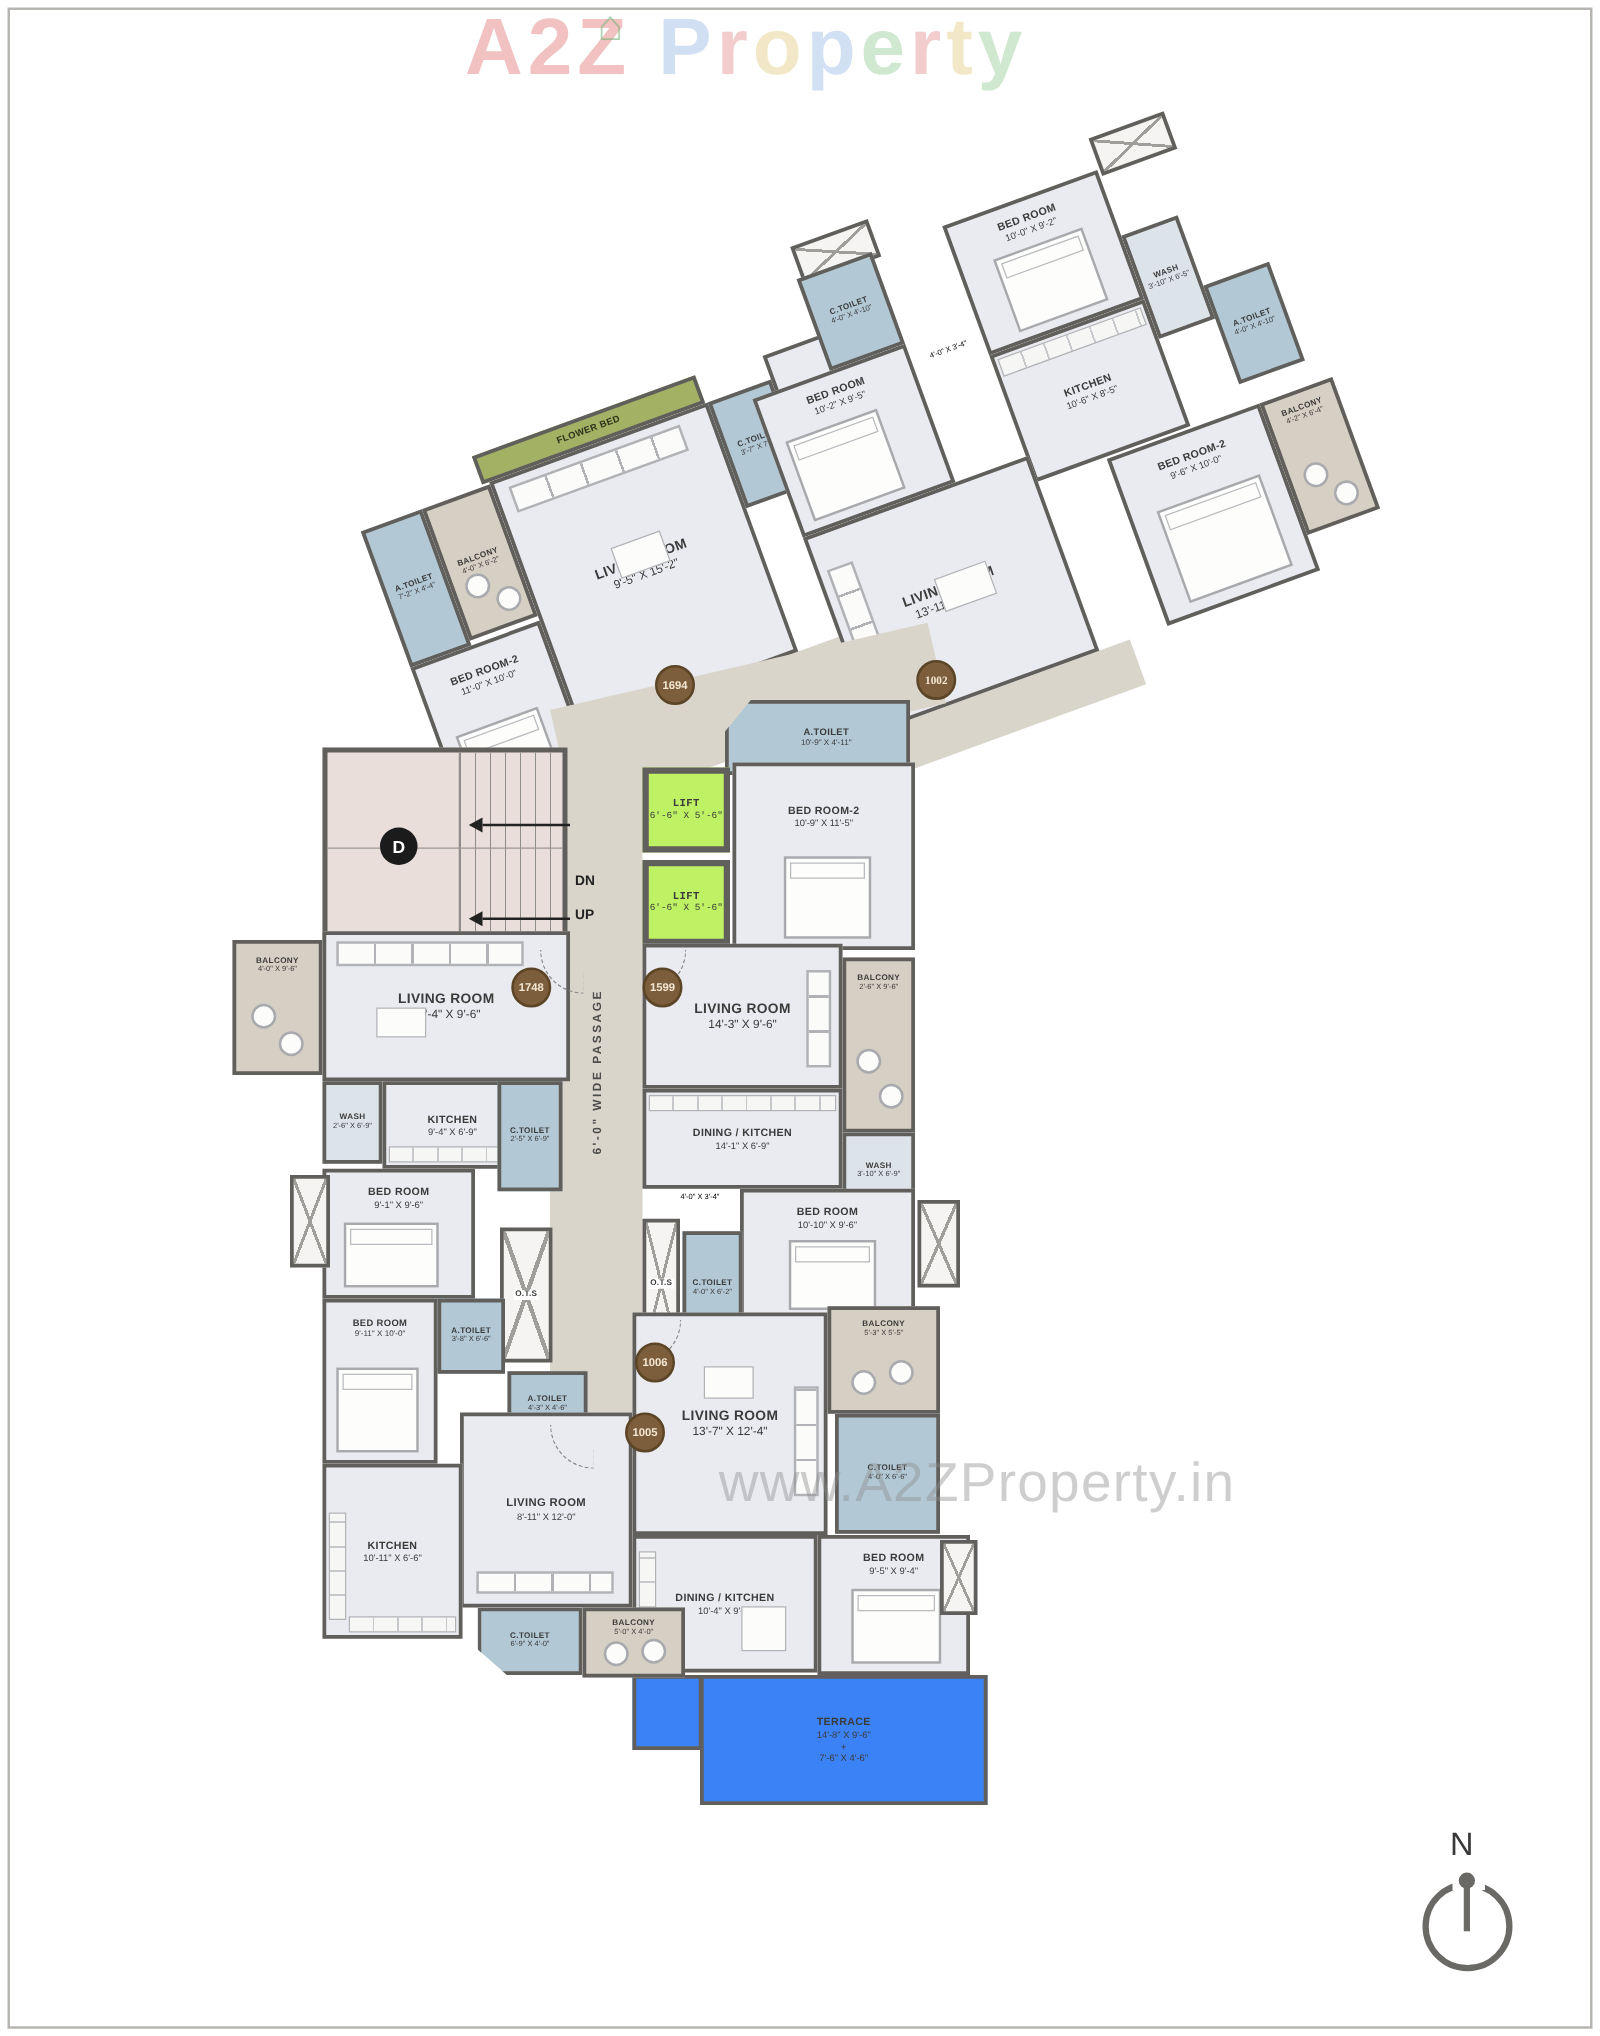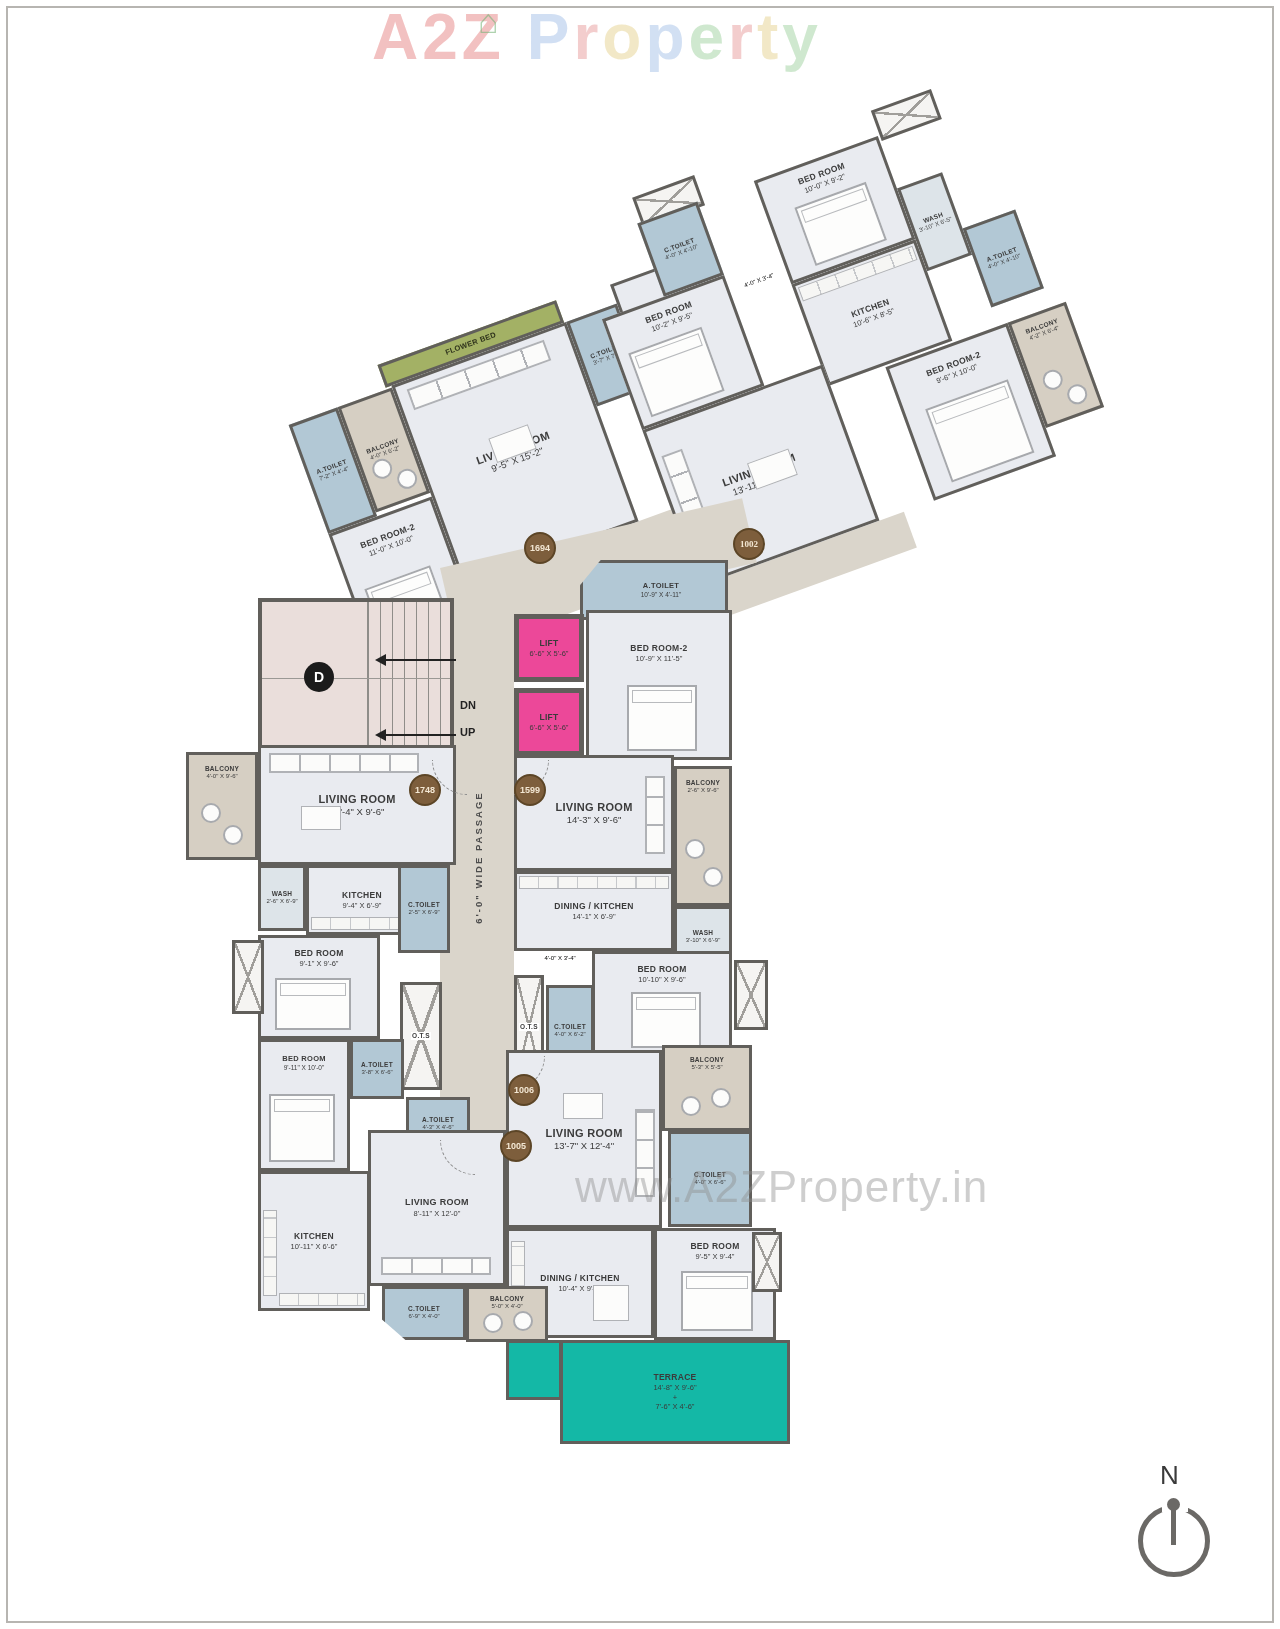--- a/index.html
+++ b/index.html
@@ -11,30 +11,30 @@
   .wm-house{position:absolute;left:478px;top:2px;font-size:34px;color:#7ab57a;opacity:.6;z-index:1;}
   .wm-bottom{position:absolute;left:575px;top:1162px;font-size:44px;color:#8d8d8d;opacity:.42;letter-spacing:1px;z-index:40;}
   .group{position:absolute;}
   .room{position:absolute;background:#e9ebf0;border:3px solid #615f5b;box-sizing:border-box;
         display:flex;flex-direction:column;align-items:center;justify-content:center;
         text-align:center;color:#3b3b3b;z-index:5;}
   .toilet{background:#b2c8d5;}
   .balcony{background:#d6cfc3;}
   .wash{background:#dde4e9;}
   .flower{background:#a3b165;color:#2f331c;}
-  .lift{background:#ec4899;border-width:5px;}
+  .lift{background:#bef264;border-width:5px;font-family:Liberation Mono, monospace;}
   .duct{border:3px solid #615f5b;background-color:#f5f4f2;background-image:
         linear-gradient(to top right,transparent 47.5%,#a09e9a 47.5%,#a09e9a 52.5%,transparent 52.5%),
         linear-gradient(to bottom right,transparent 47.5%,#a09e9a 47.5%,#a09e9a 52.5%,transparent 52.5%);}
   .stair{background:#eadedb;border:4px solid #615f5b;}
   .treads{position:absolute;right:0;top:0;bottom:0;width:82px;border-left:1px solid #8f8d89;
         background:repeating-linear-gradient(90deg,#8f8d89 0 1px,transparent 1px 12px);}
   .midline{position:absolute;left:0;right:0;top:50%;border-top:1px solid #9a9894;}
   .passage{position:absolute;background:#dad5cb;z-index:2;}
-  .terrace{background:#14b8a6;}
+  .terrace{background:#3b82f6;}
   .rn{font-size:8.5px;font-weight:bold;letter-spacing:.3px;line-height:1.3;}
   .rd{font-size:7.5px;line-height:1.25;}
   .big .rn{font-size:11px;}
   .big .rd{font-size:9.5px;}
   .sm .rn{font-size:6.5px;}
   .sm .rd{font-size:6px;}
   .plabel{position:absolute;font-size:9.5px;font-weight:bold;letter-spacing:2px;color:#4c4c4c;z-index:6;white-space:nowrap;}
   .badge{position:absolute;width:32px;height:32px;border-radius:50%;background:#7d5e3c;border:2px solid #5c4526;
         color:#f3e7d3;font-size:9px;font-weight:bold;display:flex;align-items:center;justify-content:center;
         box-sizing:border-box;z-index:20;}

